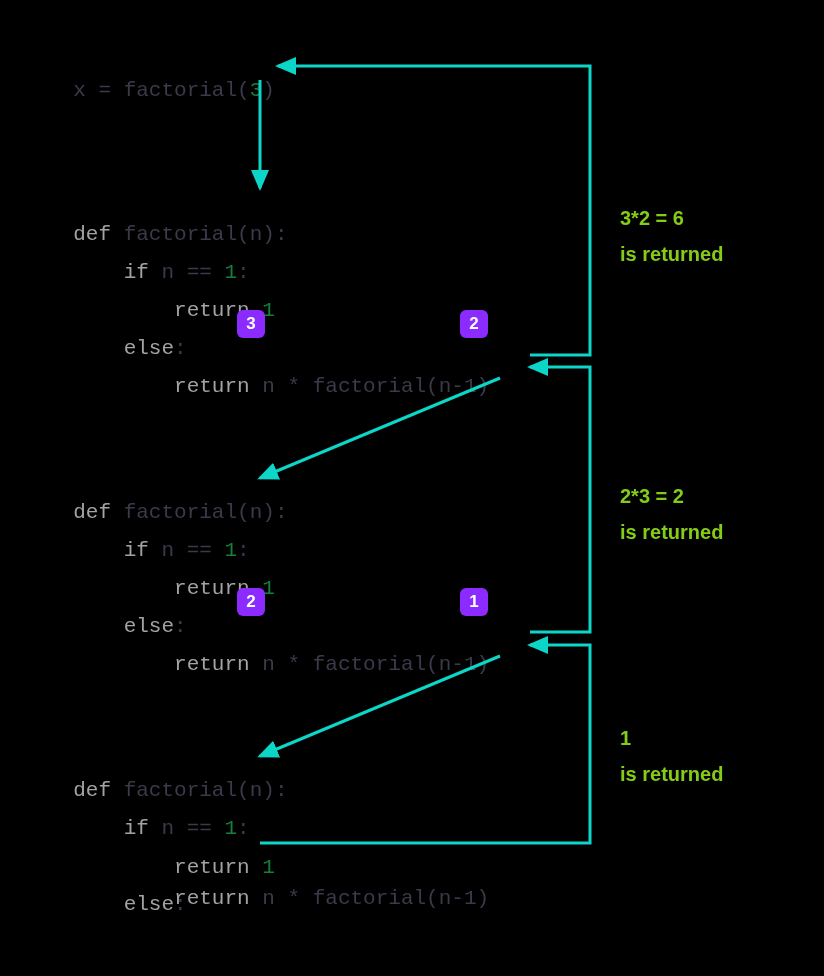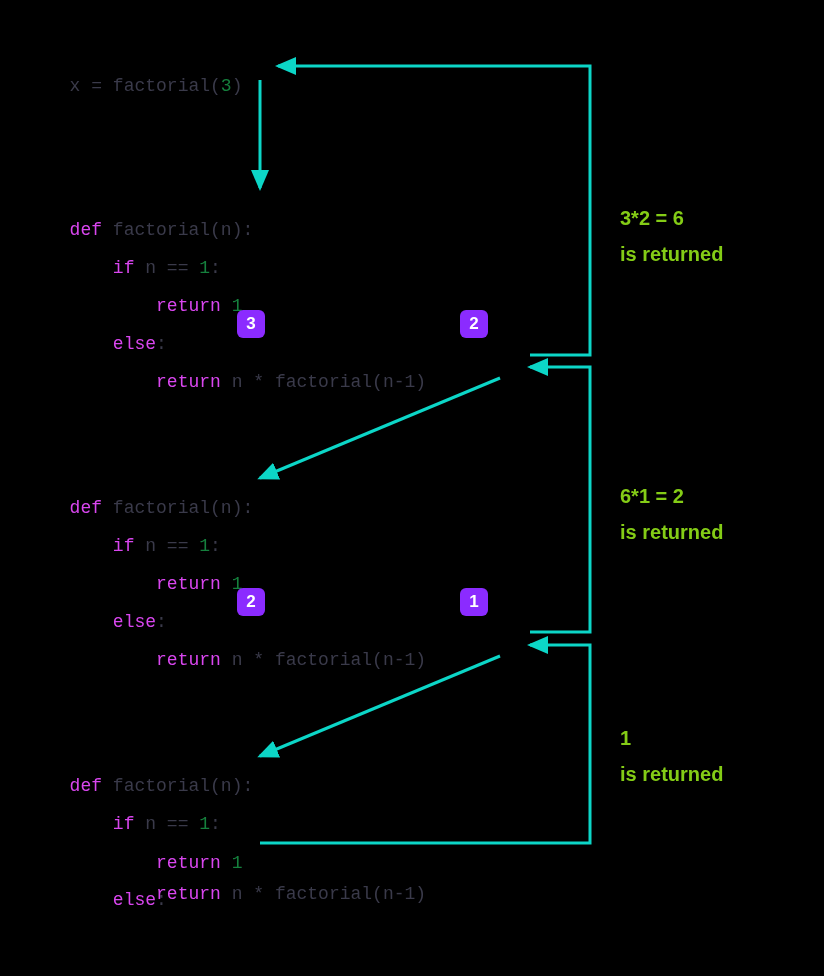--- a/index.html
+++ b/index.html
@@ -7,25 +7,25 @@
     padding: 0;
     background: #000000;
     width: 824px;
     height: 976px;
     font-family: "Courier New", Consolas, monospace;
     position: relative;
     overflow: hidden;
   }
   .code-line {
     position: absolute;
-    font-size: 18px;
+    font-size: 21px;
     white-space: pre;
     color: #5a5a5a;
   }
-  .kw { color: #d946ef; font-weight: 500; }
+  .kw { color: #a3a3a3; font-weight: 500; }
   .fn { color: #3a3a4a; }
   .paren { color: #3a3a4a; }
   .num { color: #15803d; font-weight: 500; }
   .var { color: #3a3a4a; }
   .badge {
     position: absolute;
     background: #8b2bff;
     color: #ffffff;
     font-weight: 700;
     font-size: 17px;
@@ -112,21 +112,21 @@
 <div class="badge" style="left:237px; top:310px;">3</div>
 <div class="badge" style="left:460px; top:310px;">2</div>
 <div class="badge" style="left:237px; top:588px;">2</div>
 <div class="badge" style="left:460px; top:588px;">1</div>
 
 <div class="annot" style="left:620px; top:200px;">
   <span>3*2 = 6</span><br>
   <span>is returned</span>
 </div>
 <div class="annot" style="left:620px; top:478px;">
-  <span>6*1 = 2</span><br>
+  <span>2*3 = 2</span><br>
   <span>is returned</span>
 </div>
 <div class="annot" style="left:620px; top:720px;">
   <span>1</span><br>
   <span>is returned</span>
 </div>
 
 <svg class="arrow-layer">
   <defs>
     <marker id="ah" markerWidth="10" markerHeight="10" refX="6" refY="3" orient="auto" markerUnits="strokeWidth">

